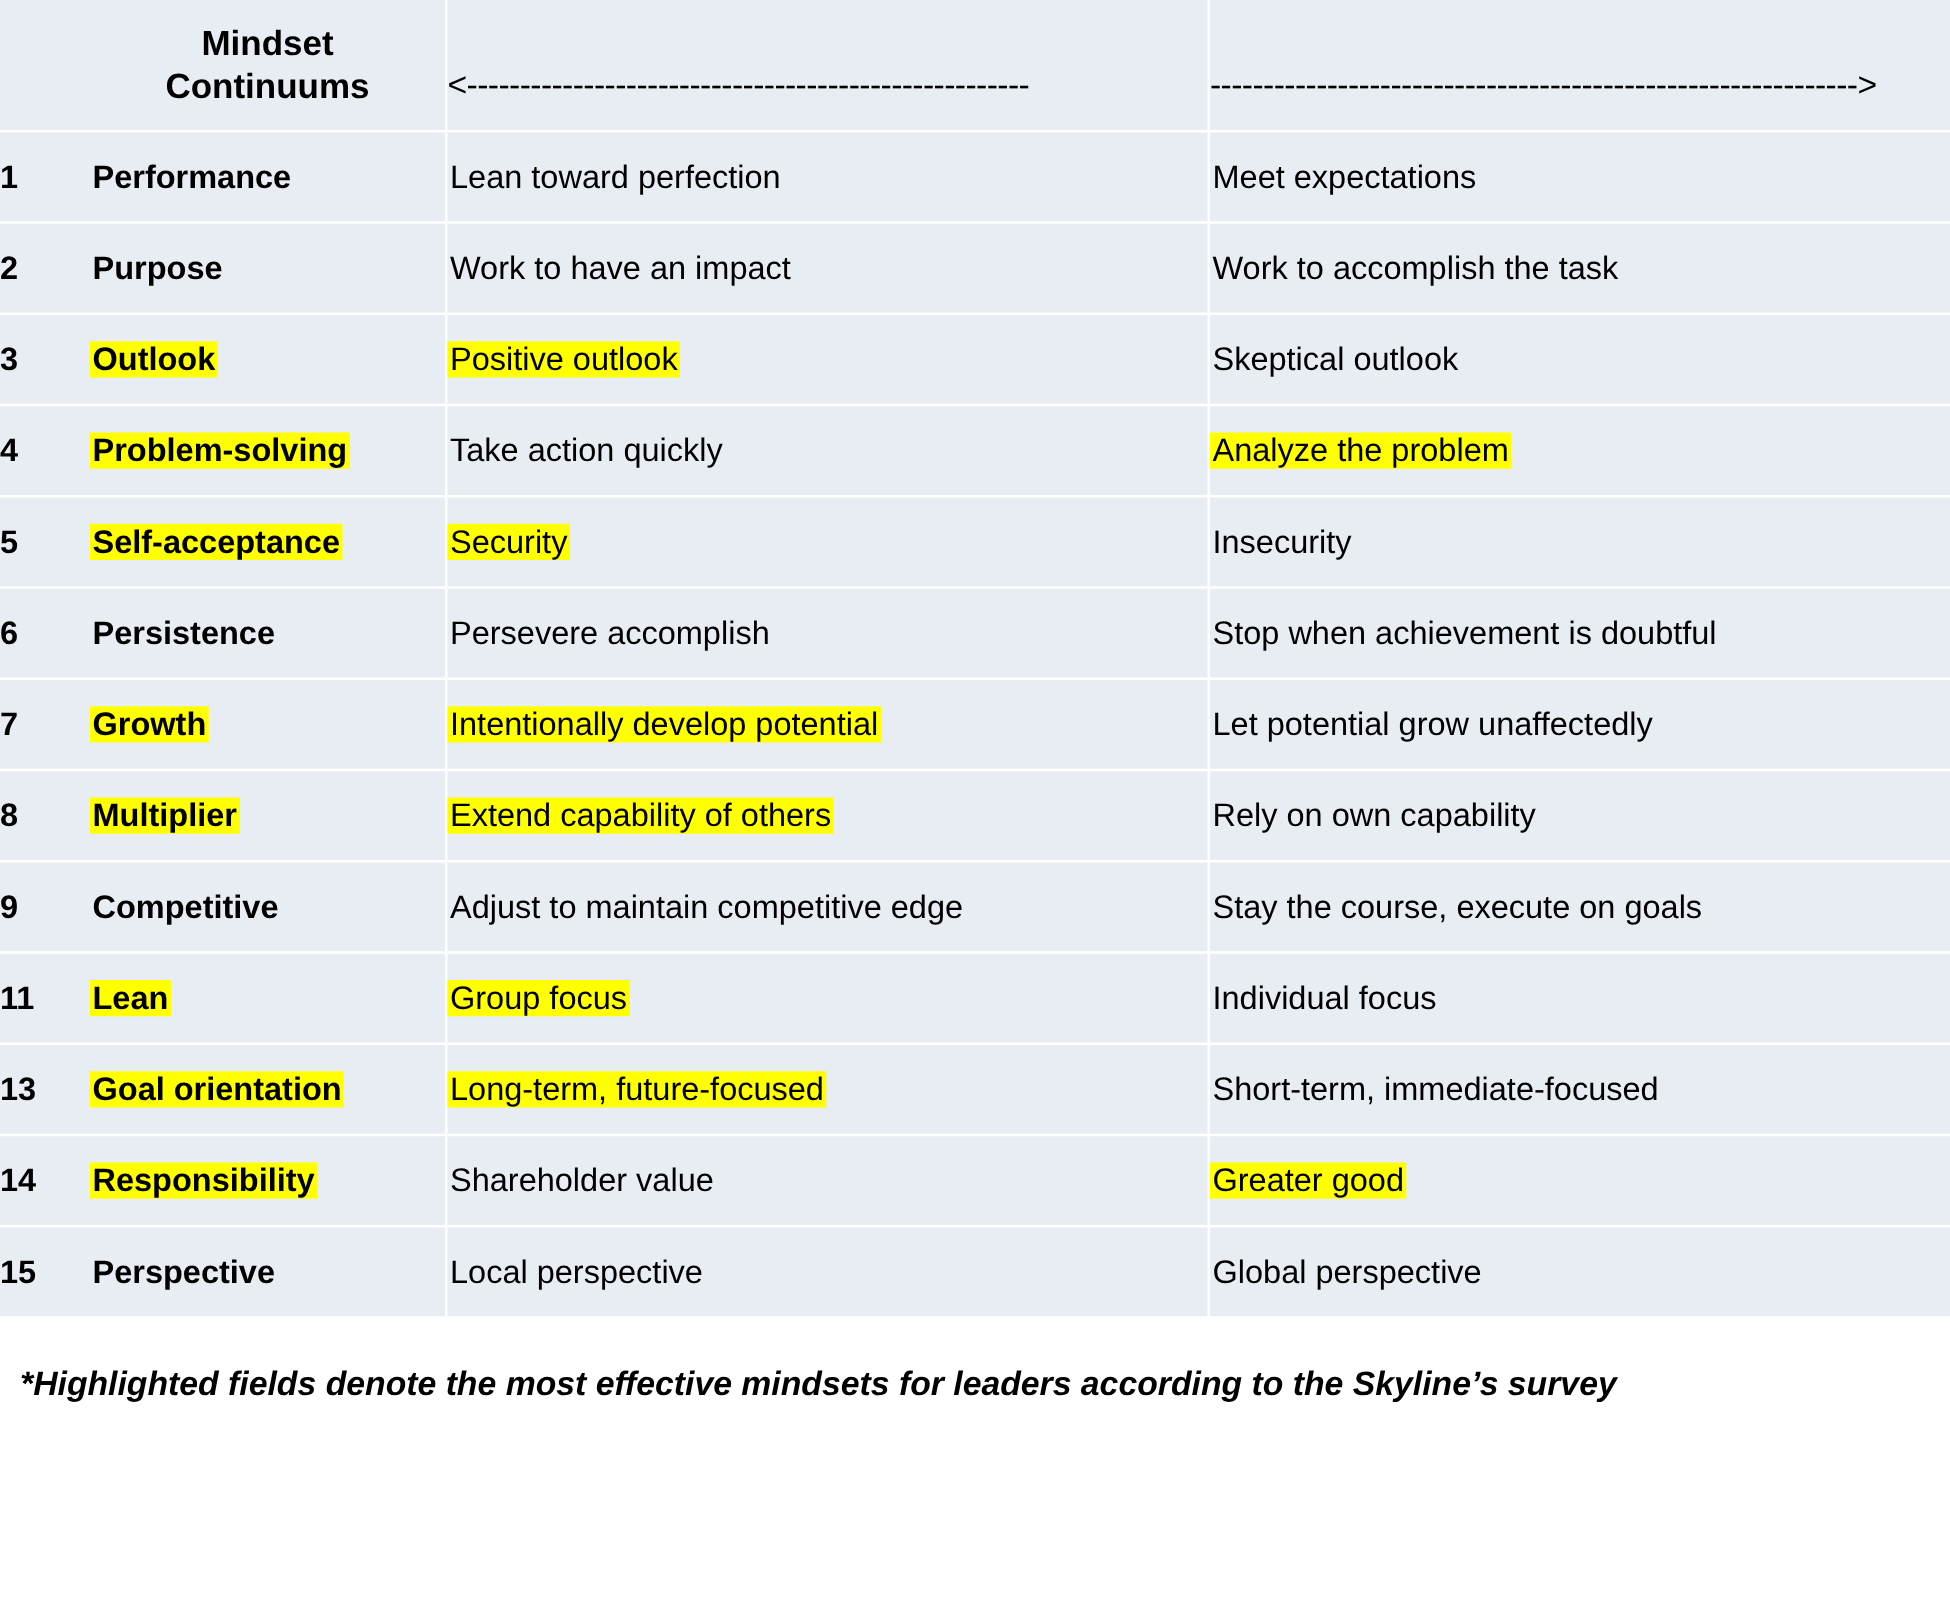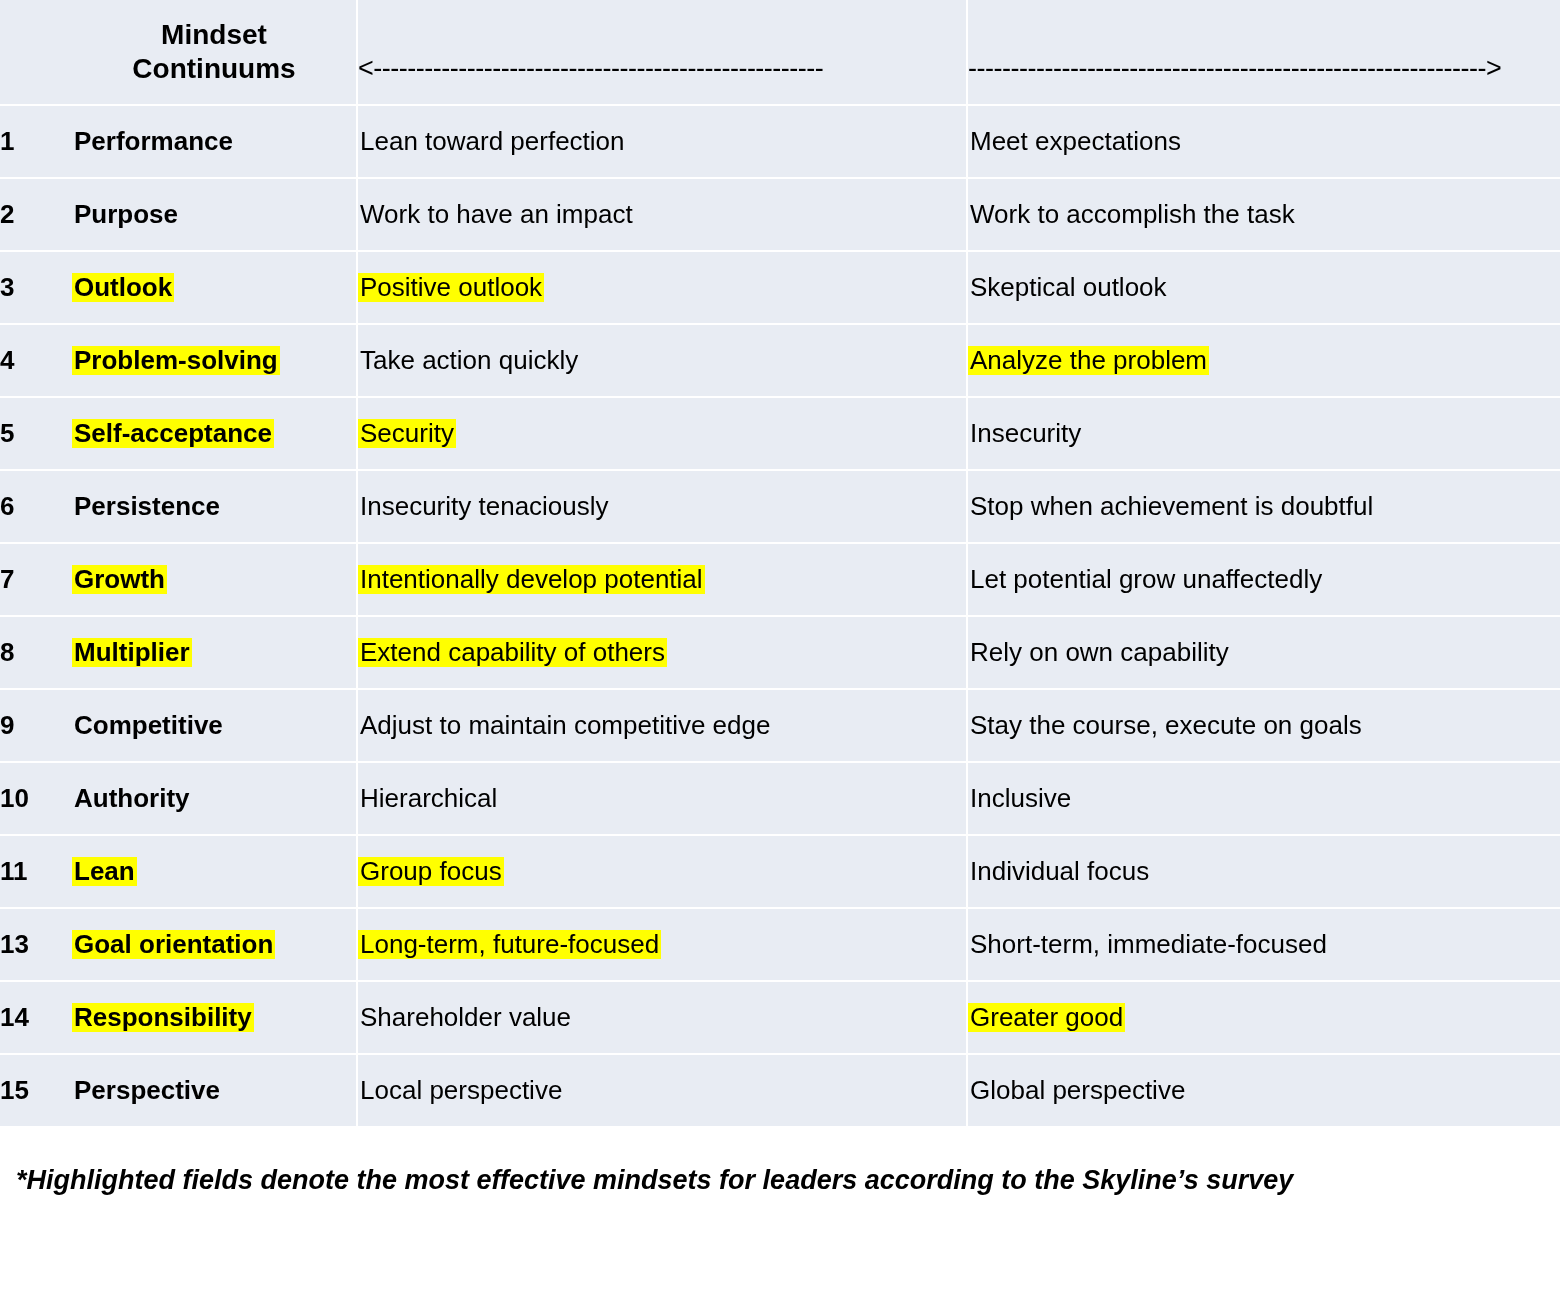--- a/index.html
+++ b/index.html
@@ -148,21 +148,21 @@
         </tr>
         <tr class="row">
           <td class="num">5</td>
           <td class="name"><span class="cellpad hl">Self-acceptance</span></td>
           <td class="left"><span class="cellpad hl">Security</span></td>
           <td class="right"><span class="cellpad">Insecurity</span></td>
         </tr>
         <tr class="row">
           <td class="num">6</td>
           <td class="name"><span class="cellpad">Persistence</span></td>
-          <td class="left"><span class="cellpad">Insecurity tenaciously</span></td>
+          <td class="left"><span class="cellpad">Persevere accomplish</span></td>
           <td class="right"><span class="cellpad">Stop when achievement is doubtful</span></td>
         </tr>
         <tr class="row">
           <td class="num">7</td>
           <td class="name"><span class="cellpad hl">Growth</span></td>
           <td class="left"><span class="cellpad hl">Intentionally develop potential</span></td>
           <td class="right"><span class="cellpad">Let potential grow unaffectedly</span></td>
         </tr>
         <tr class="row">
           <td class="num">8</td>
@@ -170,26 +170,20 @@
           <td class="left"><span class="cellpad hl">Extend capability of others</span></td>
           <td class="right"><span class="cellpad">Rely on own capability</span></td>
         </tr>
         <tr class="row">
           <td class="num">9</td>
           <td class="name"><span class="cellpad">Competitive</span></td>
           <td class="left"><span class="cellpad">Adjust to maintain competitive edge</span></td>
           <td class="right"><span class="cellpad">Stay the course, execute on goals</span></td>
         </tr>
         <tr class="row">
-          <td class="num">10</td>
-          <td class="name"><span class="cellpad">Authority</span></td>
-          <td class="left"><span class="cellpad">Hierarchical</span></td>
-          <td class="right"><span class="cellpad">Inclusive</span></td>
-        </tr>
-        <tr class="row">
           <td class="num">11</td>
           <td class="name"><span class="cellpad hl">Lean</span></td>
           <td class="left"><span class="cellpad hl">Group focus</span></td>
           <td class="right"><span class="cellpad">Individual focus</span></td>
         </tr>
         <tr class="row">
           <td class="num">13</td>
           <td class="name"><span class="cellpad hl">Goal orientation</span></td>
           <td class="left"><span class="cellpad hl">Long-term, future-focused</span></td>
           <td class="right"><span class="cellpad">Short-term, immediate-focused</span></td>

